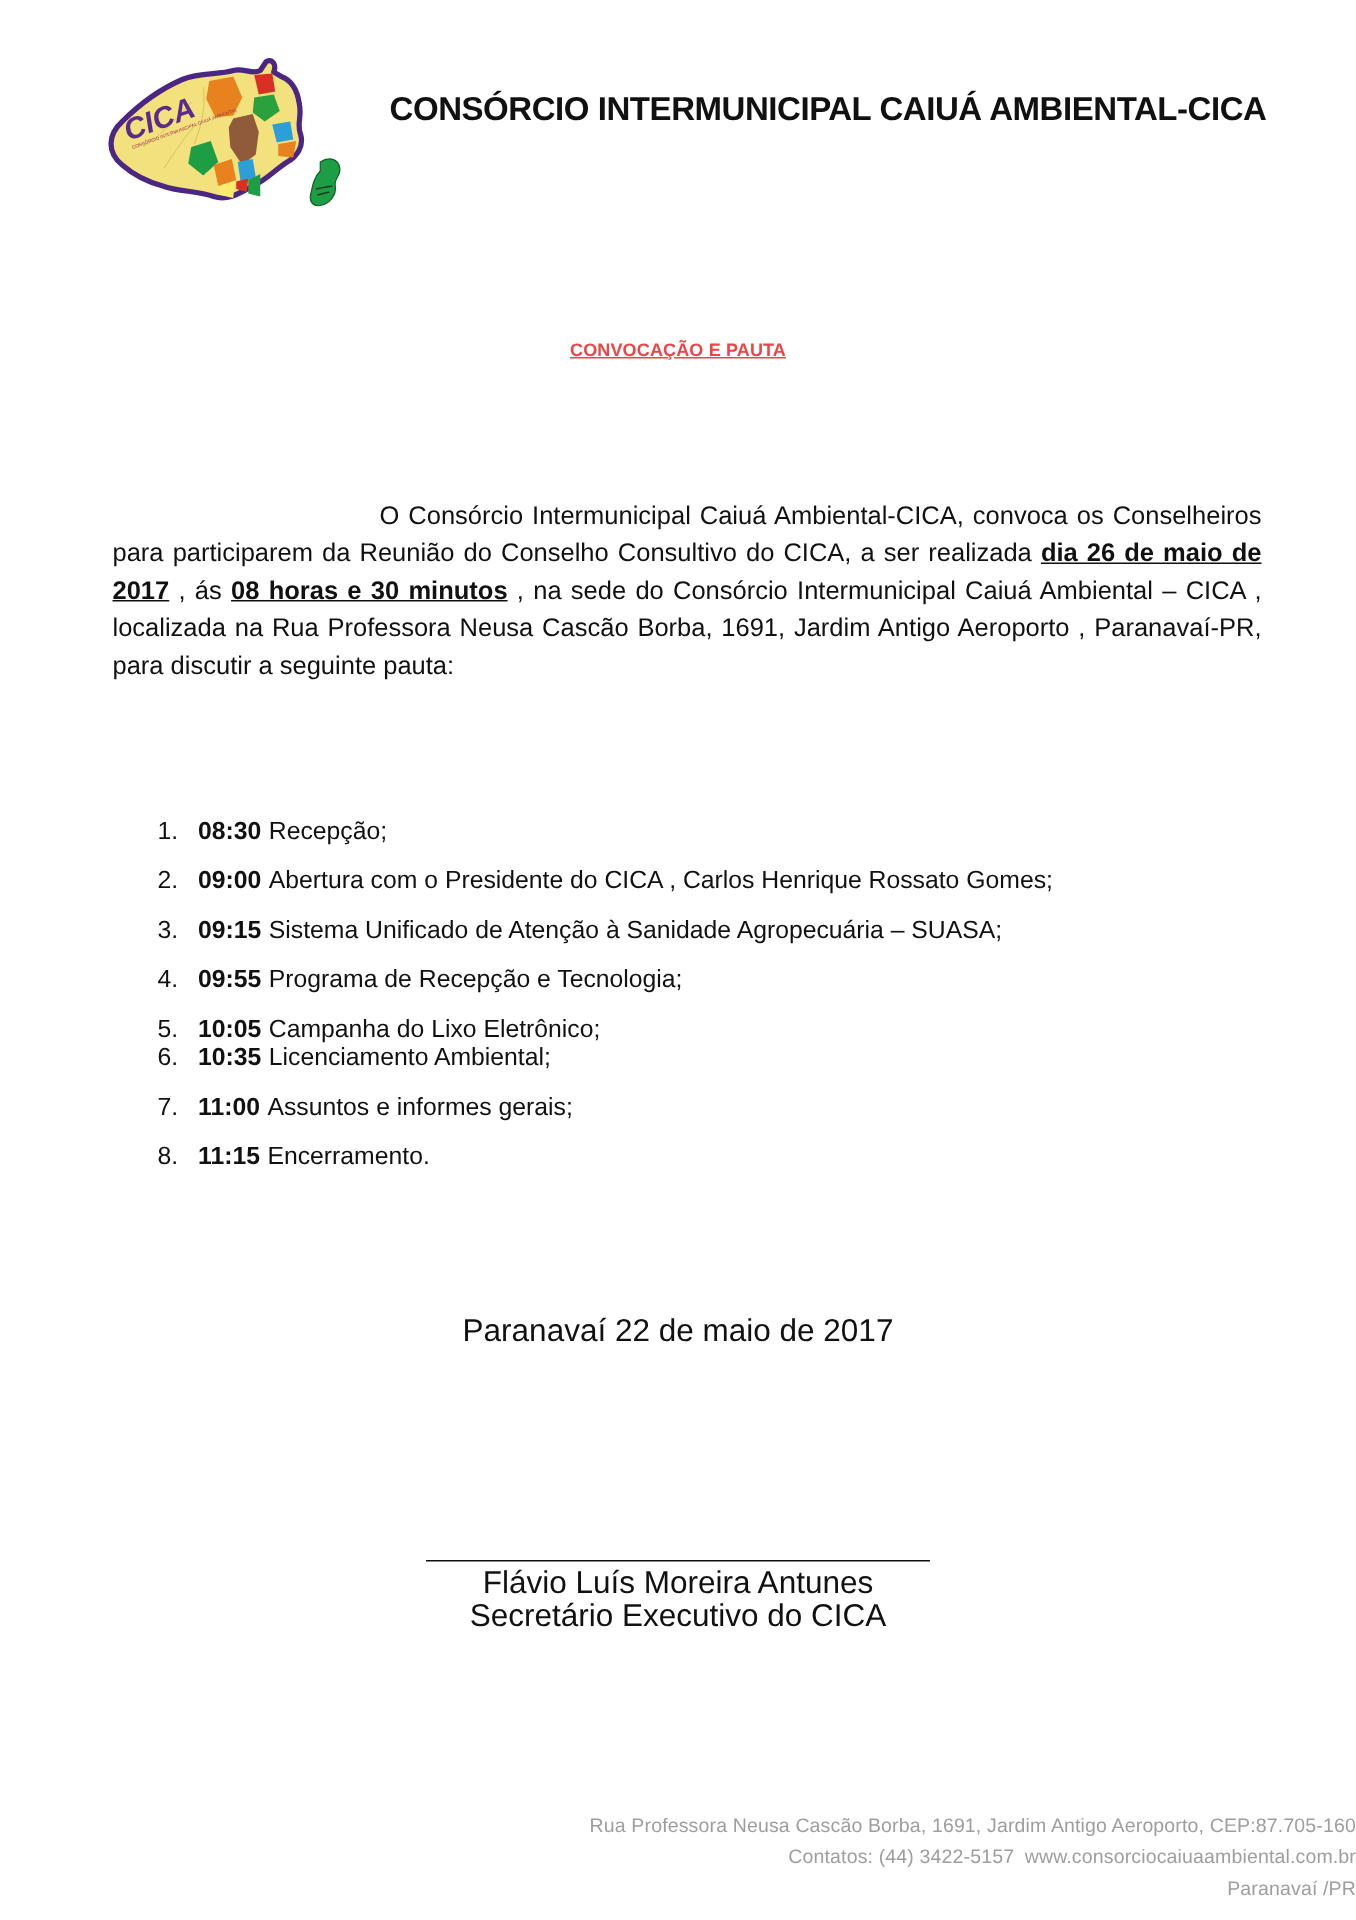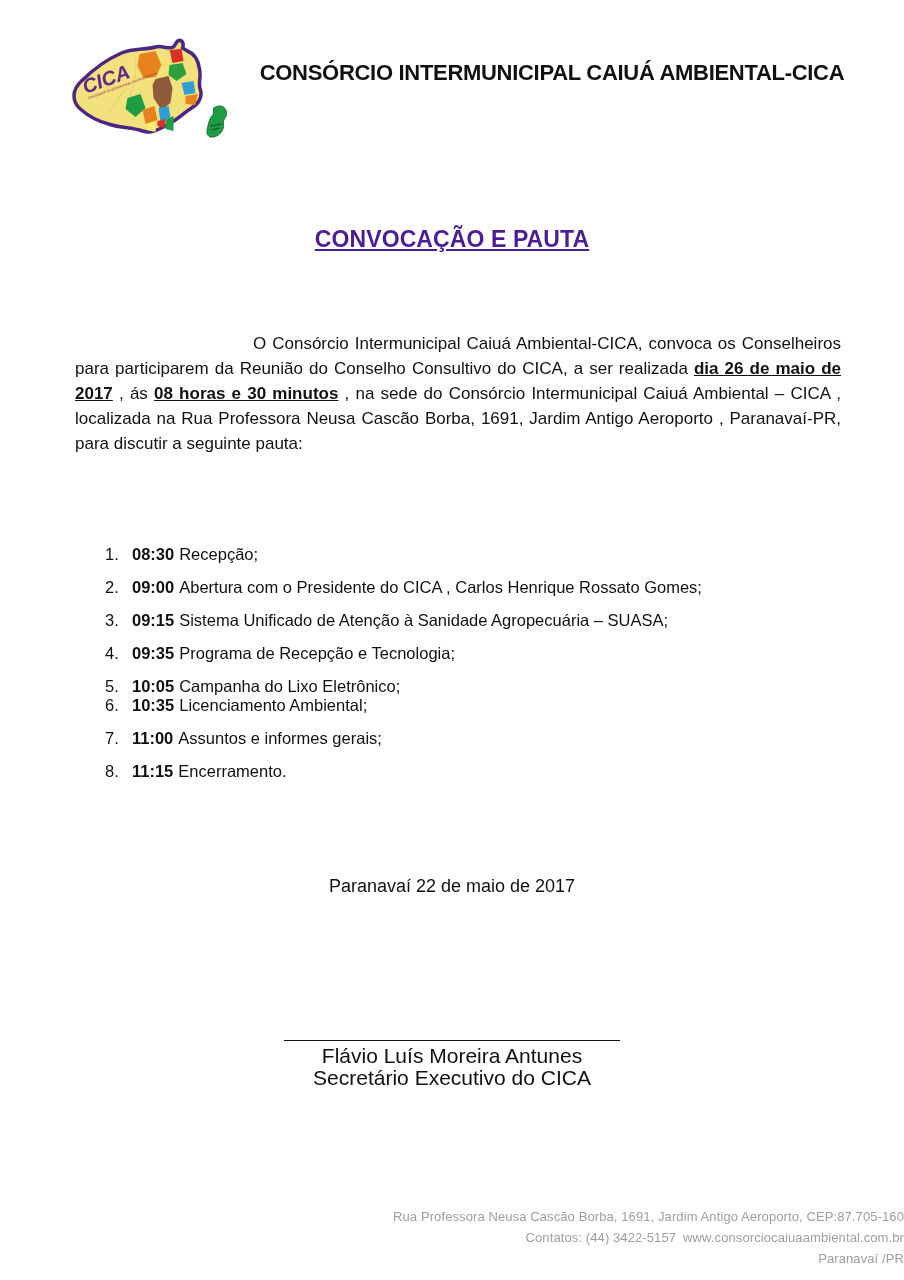--- a/index.html
+++ b/index.html
@@ -34,25 +34,25 @@
     margin-top: 22px;
     color: #111;
     white-space: nowrap;
   }
 
   
   .doc-heading {
     position: absolute;
     top: 226px; left: 0; width: 100%;
     text-align: center;
-    font-size: 23px;
+    font-size: 12px;
     font-weight: bold;
     letter-spacing: 0.1px;
     text-decoration: underline;
-    color: #4c1d95;
+    color: #ef4444;
   }
 
   
   .body-paragraph {
     position: absolute;
     top: 331px; left: 75px;
     width: 766px;
     font-size: 17px;
     line-height: 25px;
     text-align: justify;
@@ -74,21 +74,21 @@
   .agenda-item { display: flex; margin-bottom: 11px; }
   .agenda-item.tight { margin-bottom: -3px; }
   .agenda-num { width: 27px; flex: 0 0 auto; }
   .agenda-time { font-weight: bold; margin-right: 5px; }
 
   
   .date-line {
     position: absolute;
     top: 876px; left: 0; width: 100%;
     text-align: center;
-    font-size: 18px;
+    font-size: 21px;
     color: #111;
   }
 
   
   .signature {
     position: absolute;
     top: 1040px; left: 0; width: 100%;
     text-align: center;
     font-size: 21px;
     line-height: 22px;
@@ -168,21 +168,21 @@
     <li class="agenda-item">
       <span class="agenda-num">2.</span>
       <span class="agenda-text-wrap"><span class="agenda-time">09:00</span><span>Abertura com o Presidente do CICA , Carlos Henrique Rossato Gomes;</span></span>
     </li>
     <li class="agenda-item">
       <span class="agenda-num">3.</span>
       <span class="agenda-text-wrap"><span class="agenda-time">09:15</span><span>Sistema Unificado de Atenção à Sanidade Agropecuária – SUASA;</span></span>
     </li>
     <li class="agenda-item">
       <span class="agenda-num">4.</span>
-      <span class="agenda-text-wrap"><span class="agenda-time">09:35</span><span>Programa de Recepção e Tecnologia;</span></span>
+      <span class="agenda-text-wrap"><span class="agenda-time">09:55</span><span>Programa de Recepção e Tecnologia;</span></span>
     </li>
     <li class="agenda-item tight">
       <span class="agenda-num">5.</span>
       <span class="agenda-text-wrap"><span class="agenda-time">10:05</span><span>Campanha do Lixo Eletrônico;</span></span>
     </li>
     <li class="agenda-item">
       <span class="agenda-num">6.</span>
       <span class="agenda-text-wrap"><span class="agenda-time">10:35</span><span>Licenciamento Ambiental;</span></span>
     </li>
     <li class="agenda-item">

